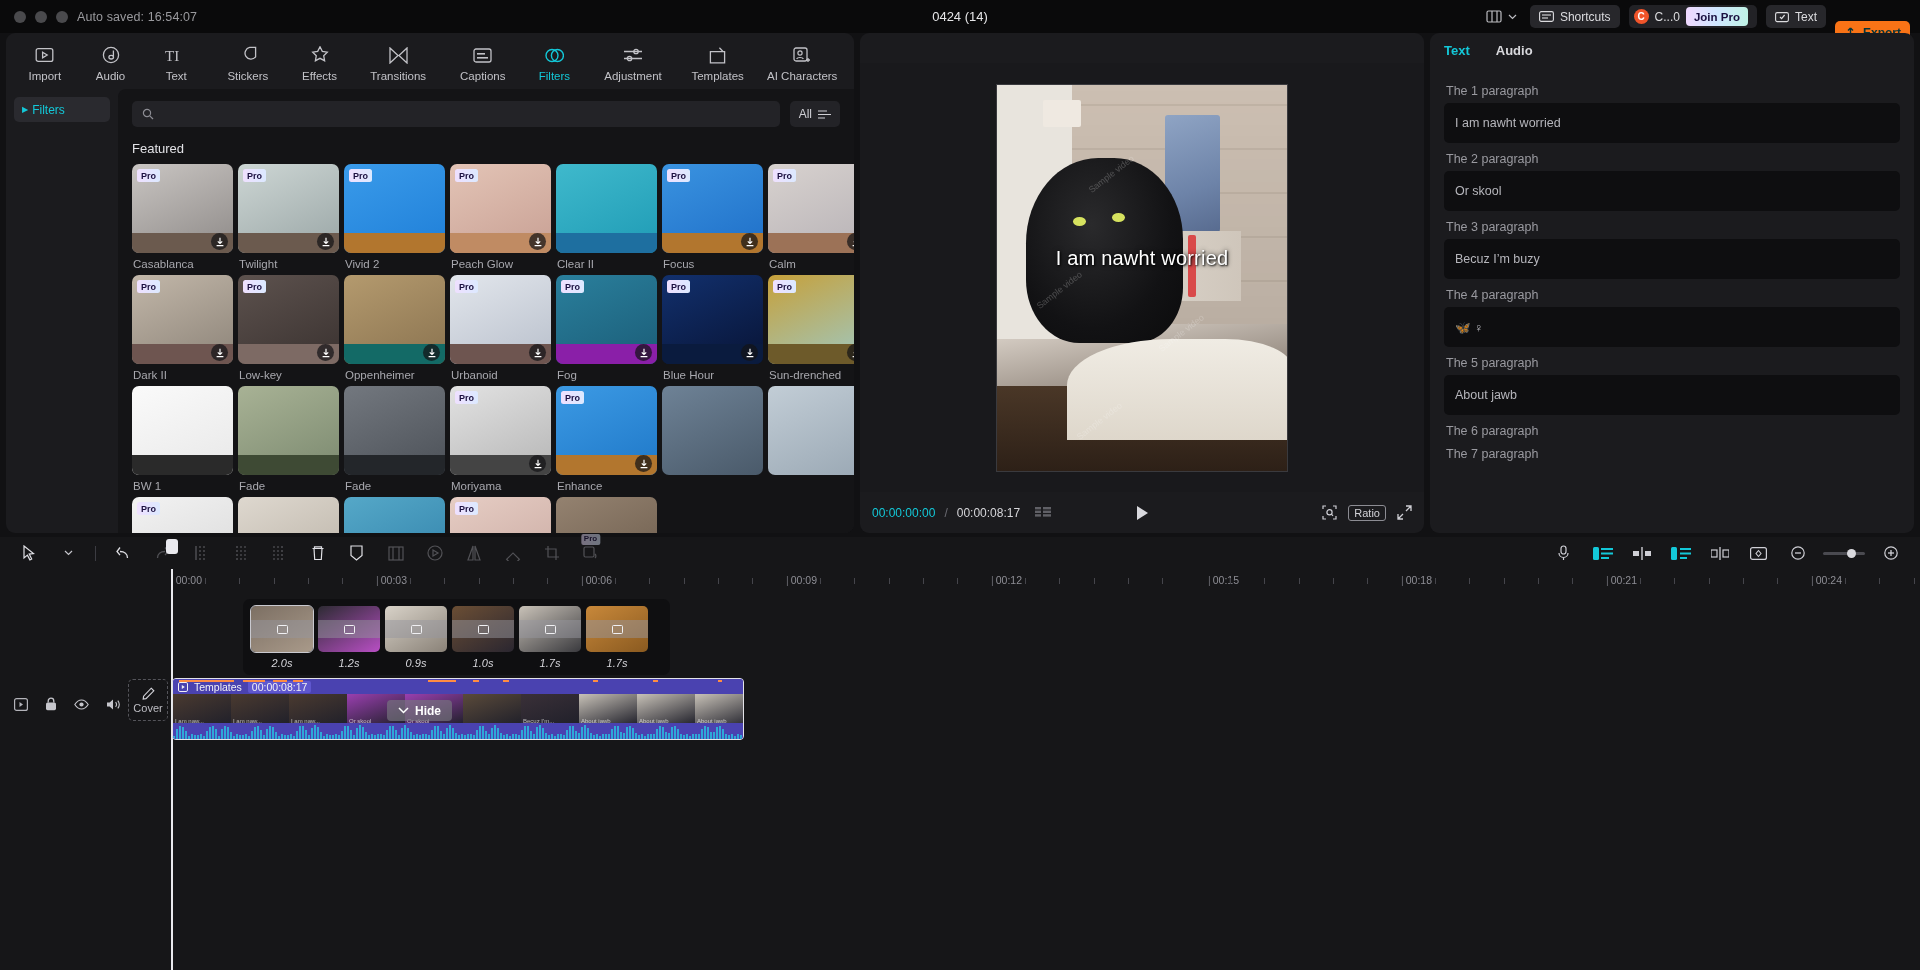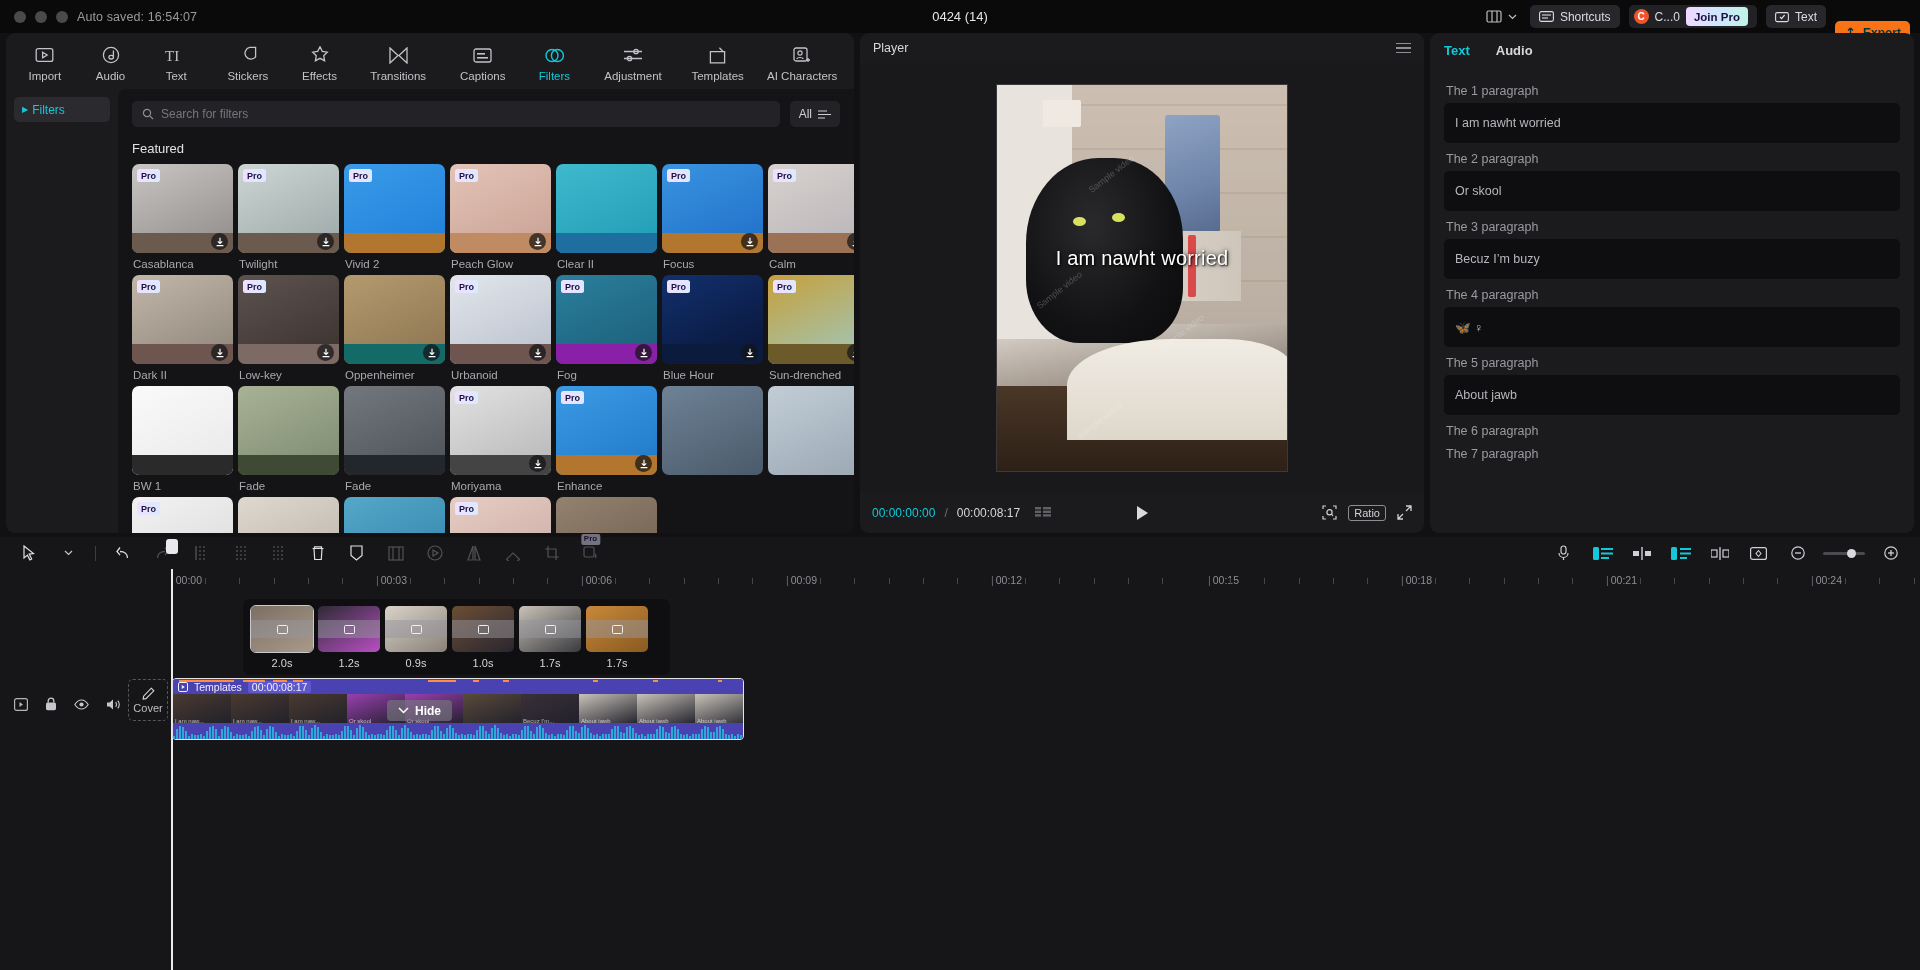--- a/index.html
+++ b/index.html
@@ -225,21 +225,21 @@
     border: 1px dashed #54545a; border-radius: 5px;
     display: flex; flex-direction: column; align-items: center; justify-content: center; gap: 2px;
     color: #bebec4; font-size: 11px;
   }
 
   .mediastrip {
     position: absolute; left: 243px; top: 8px; width: 427px; height: 76px;
     background: #0f0f11; border-radius: 7px; padding: 7px 8px;
     display: flex; gap: 5px; align-items: flex-start;
   }
-  .mclip { width: 62px; }
+  .mclip { width: 62px; font-style: italic; }
   .mthumb { width: 62px; height: 46px; border-radius: 5px; position: relative; overflow: hidden; }
   .mthumb.sel { outline: 1.5px solid #c9c9cf; }
   .mcrop {
     position: absolute; left: 0; right: 0; top: 14px; height: 18px;
     background: rgba(150,150,158,.5); display: flex; align-items: center; justify-content: center;
   }
   .mcrop i { width: 11px; height: 9px; border: 1.4px solid #f0f0f3; border-radius: 1.5px; display: block; }
   .mdur { text-align: center; color: #d6d6db; font-size: 11px; padding-top: 5px; }
 
   .tmpl-track {
@@ -441,21 +441,20 @@
 
       <div class="browser">
         <div class="searchrow">
           <div class="searchbox">
             <span class="icn">
               <svg width="12" height="12" viewBox="0 0 12 12">
                   <circle cx="5" cy="5" r="3.6" fill="none" stroke="#8d8d94" stroke-width="1.2"></circle>
                   <line x1="7.8" y1="7.8" x2="11" y2="11" stroke="#8d8d94" stroke-width="1.2"></line>
                 </svg>
             </span>
-            <input type="text" placeholder="Search for filters" style="">
           </div>
           <div class="allbtn">
             <span>All</span>
             <span class="icn">
               <svg width="13" height="11" viewBox="0 0 13 11">
                   <line x1="0" y1="2" x2="9" y2="2" stroke="#d0d0d5" stroke-width="1.2"></line>
                   <line x1="0" y1="5.5" x2="13" y2="5.5" stroke="#d0d0d5" stroke-width="1.2"></line>
                   <line x1="0" y1="9" x2="7" y2="9" stroke="#d0d0d5" stroke-width="1.2"></line>
                 </svg>
             </span>
@@ -685,28 +684,20 @@
             </div>
             <div class="tile">
               <div class="thumb" style="background:linear-gradient(155deg,#948270,#6a5a4a)"></div>
             </div>
           </div>
       </div>
     </div>
   </div>
 
   <div class="player">
-    <div class="playerhdr">
-      <div class="t">Player</div>
-      <div class="hamb">
-          <i></i>
-          <i></i>
-          <i></i>
-        </div>
-    </div>
     <div class="stage">
       <div class="video">
         <div class="vwall"></div>
         <div class="vdoor"></div>
         <div class="vsocket"></div>
         <div class="vtowel"></div>
         <div class="vclutter"></div>
         <div class="vcat">
           <span class="veye" style="left:30%;top:32%"></span>
           <span class="veye" style="left:55%;top:30%"></span>

